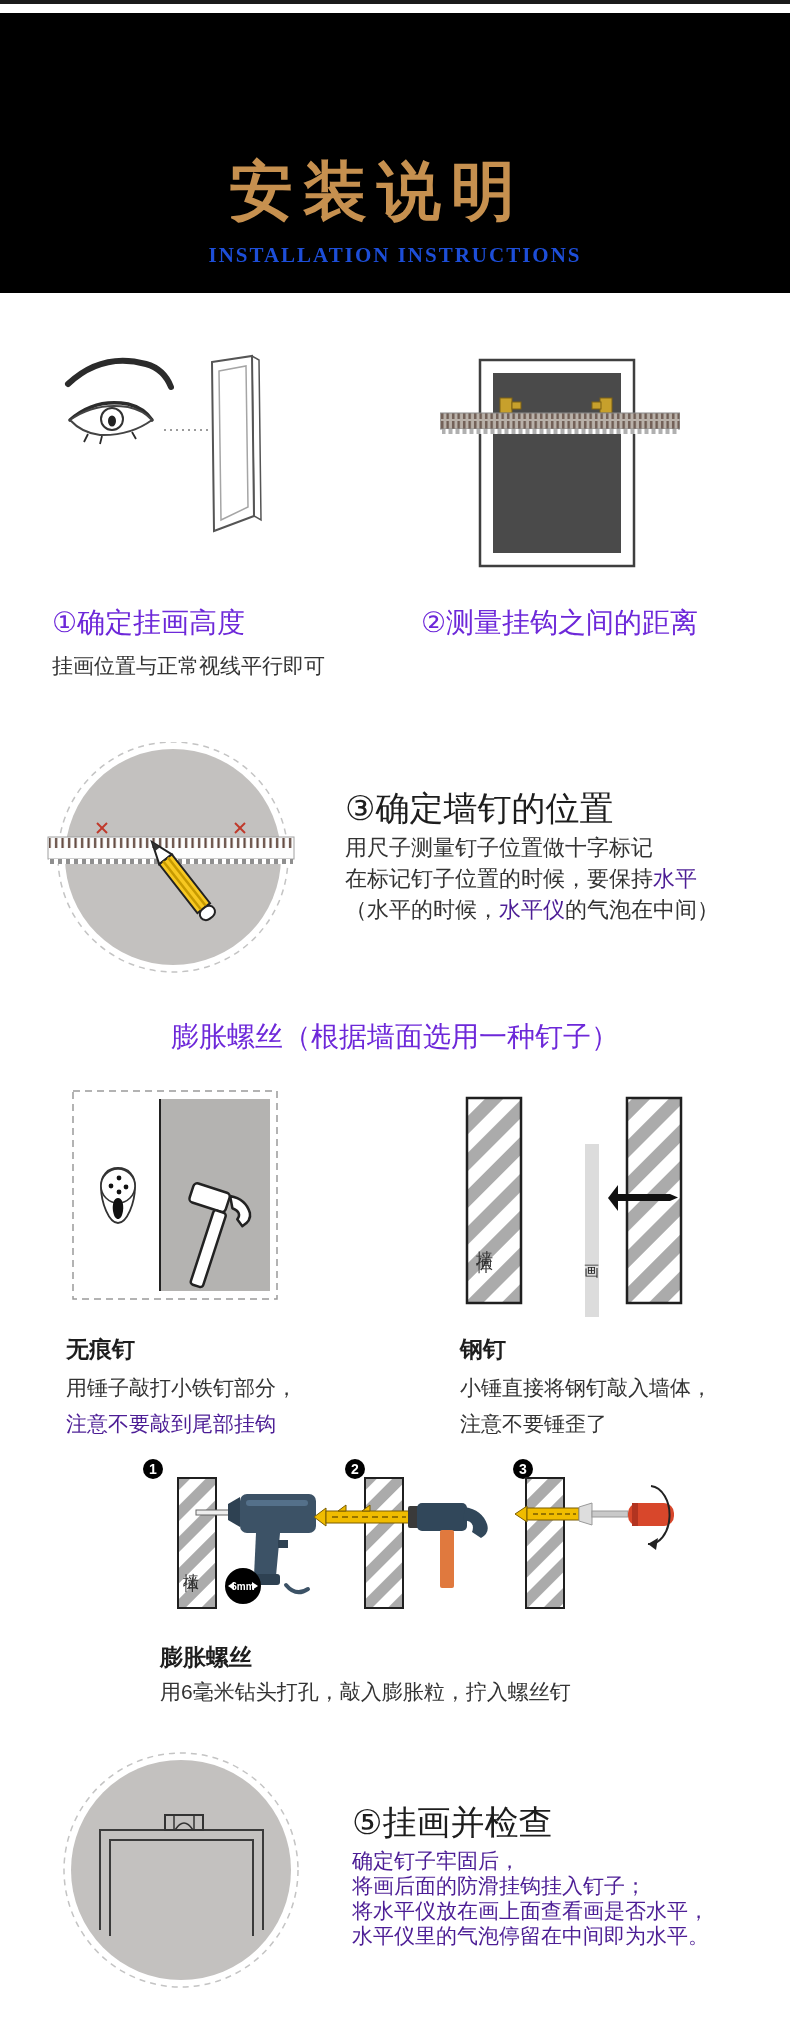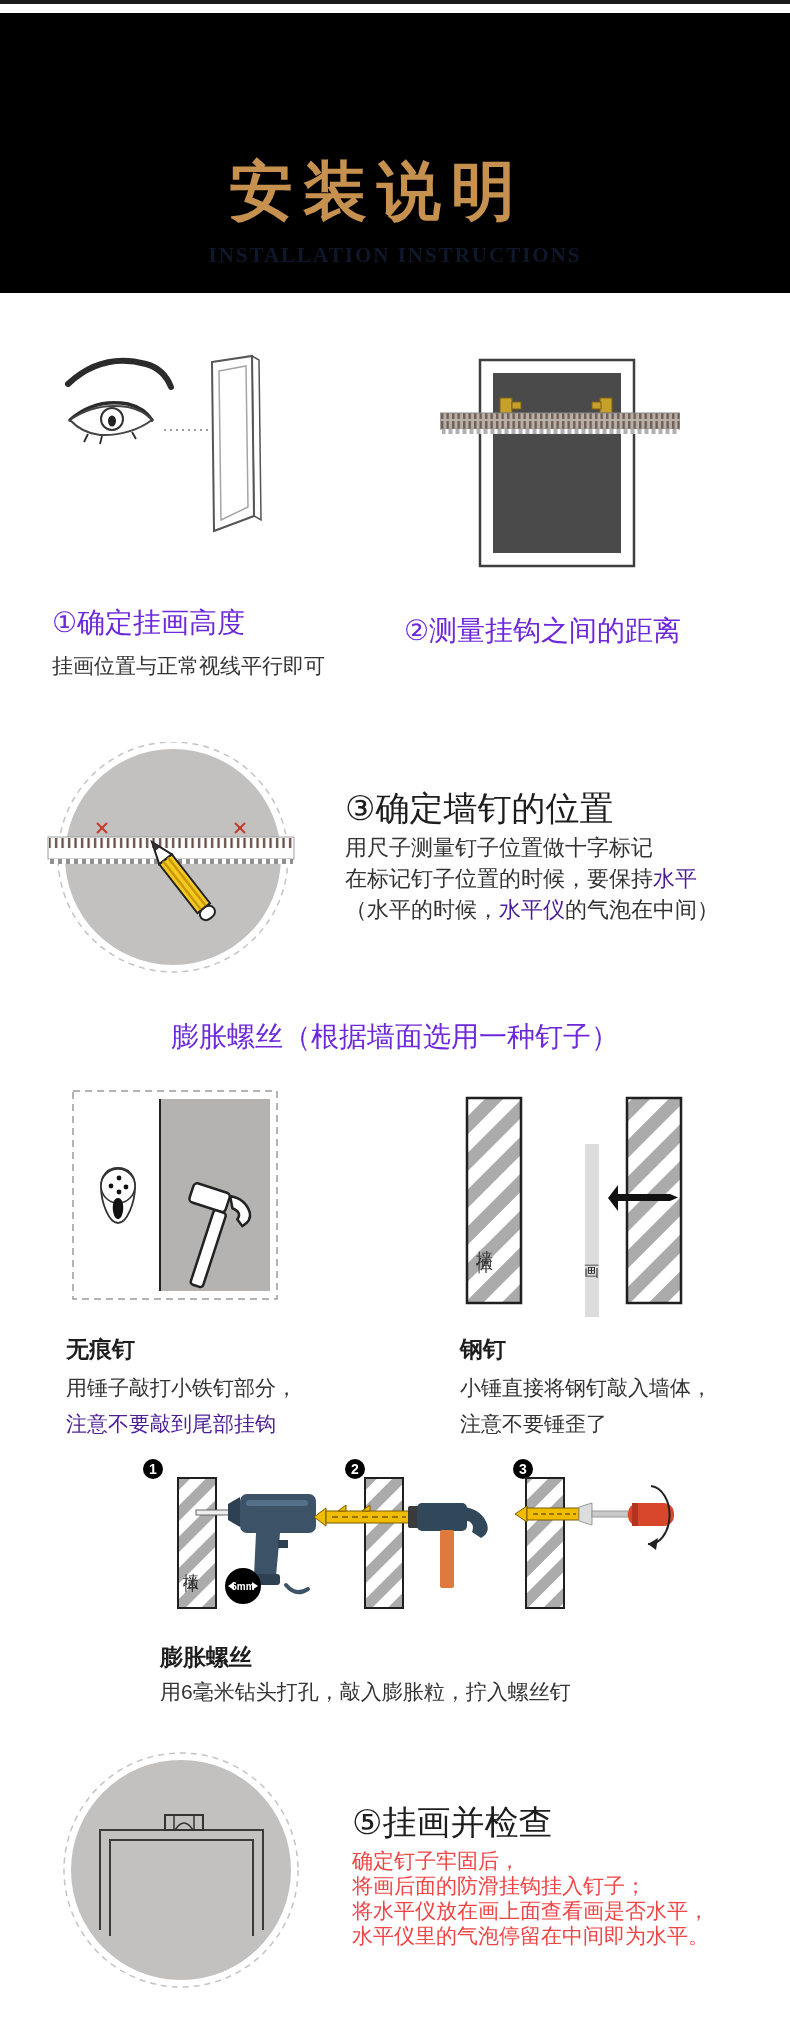--- a/index.html
+++ b/index.html
@@ -8,27 +8,27 @@
   .abs{position:absolute;}
   
   .strip-dark{left:0;top:0;width:790px;height:4px;background:#1a1a1a;}
   .strip-white{left:0;top:4px;width:790px;height:9px;background:#ffffff;}
   .header{left:0;top:13px;width:790px;height:280px;background:#000;}
   .header-title{left:0;top:148px;width:754px;text-align:center;
     font-family:"Liberation Serif","DejaVu Serif",serif;font-weight:bold;
     font-size:64px;letter-spacing:10px;color:#c6904f;}
   .header-sub{left:0;top:243px;width:790px;text-align:center;
     font-family:"Liberation Serif","DejaVu Serif",serif;font-weight:bold;
-    font-size:21px;letter-spacing:2px;color:#0f172a;}
+    font-size:21px;letter-spacing:2px;color:#1d4ed8;}
   
   .h2{font-size:28px;color:#6d28d9;white-space:nowrap;}
   .h2-big{font-size:34px;color:#1d1d1d;white-space:nowrap;}
   .body-t{font-size:22px;color:#333;line-height:31px;white-space:nowrap;}
   .body-s{font-size:21px;color:#333;line-height:36px;white-space:nowrap;}
-  .body-5{font-size:21px;color:#ef4444;line-height:25px;white-space:nowrap;}
+  .body-5{font-size:21px;color:#4c1d95;line-height:25px;white-space:nowrap;}
   .bold-label{font-size:23px;font-weight:bold;color:#1d1d1d;white-space:nowrap;}
   .red{color:#4c1d95;}
   .center{text-align:center;}
   .vlabel{writing-mode:vertical-rl;letter-spacing:6px;font-size:17px;color:#333;white-space:nowrap;}
   .plabel{font-size:15px;color:#222;}
 </style>
 </head>
 <body>
 
 <div class="page">
@@ -71,21 +71,21 @@
     </g>
     <g fill="#c7a02c" stroke="#7c6014" stroke-width="1">
       <rect x="160" y="42" width="12" height="15"></rect>
         <rect x="152" y="46" width="9" height="7"></rect>
     </g>
     <rect x="0" y="57" width="240" height="16" fill="url(#t2)" stroke="#8a8a8a" stroke-width="1"></rect>
     <rect x="2" y="73" width="236" height="5" fill="url(#t2b)"></rect>
   </svg>
 
   <div class="abs h2" style="left:52px;top:604px;">①确定挂画高度</div>
-  <div class="abs h2" style="left:404px;top:604px;margin-top:8px;">②测量挂钩之间的距离</div>
+  <div class="abs h2" style="left:421px;top:604px;">②测量挂钩之间的距离</div>
   <div class="abs body-t" style="left:52px;top:650px;font-size:21px;">挂画位置与正常视线平行即可</div>
 
   <svg class="abs" style="left:40px;top:742px;" width="260" height="250" viewBox="0 0 260 250">
     <defs>
       <pattern id="t3" width="6.5" height="10" patternUnits="userSpaceOnUse">
         <rect width="6.5" height="10" fill="#fdfdfd"></rect>
         <rect x="2" y="0" width="2.2" height="10" fill="#5f463c"></rect>
       </pattern>
       <pattern id="t3b" width="8" height="5" patternUnits="userSpaceOnUse">
         <rect width="8" height="5" fill="#ffffff"></rect>

